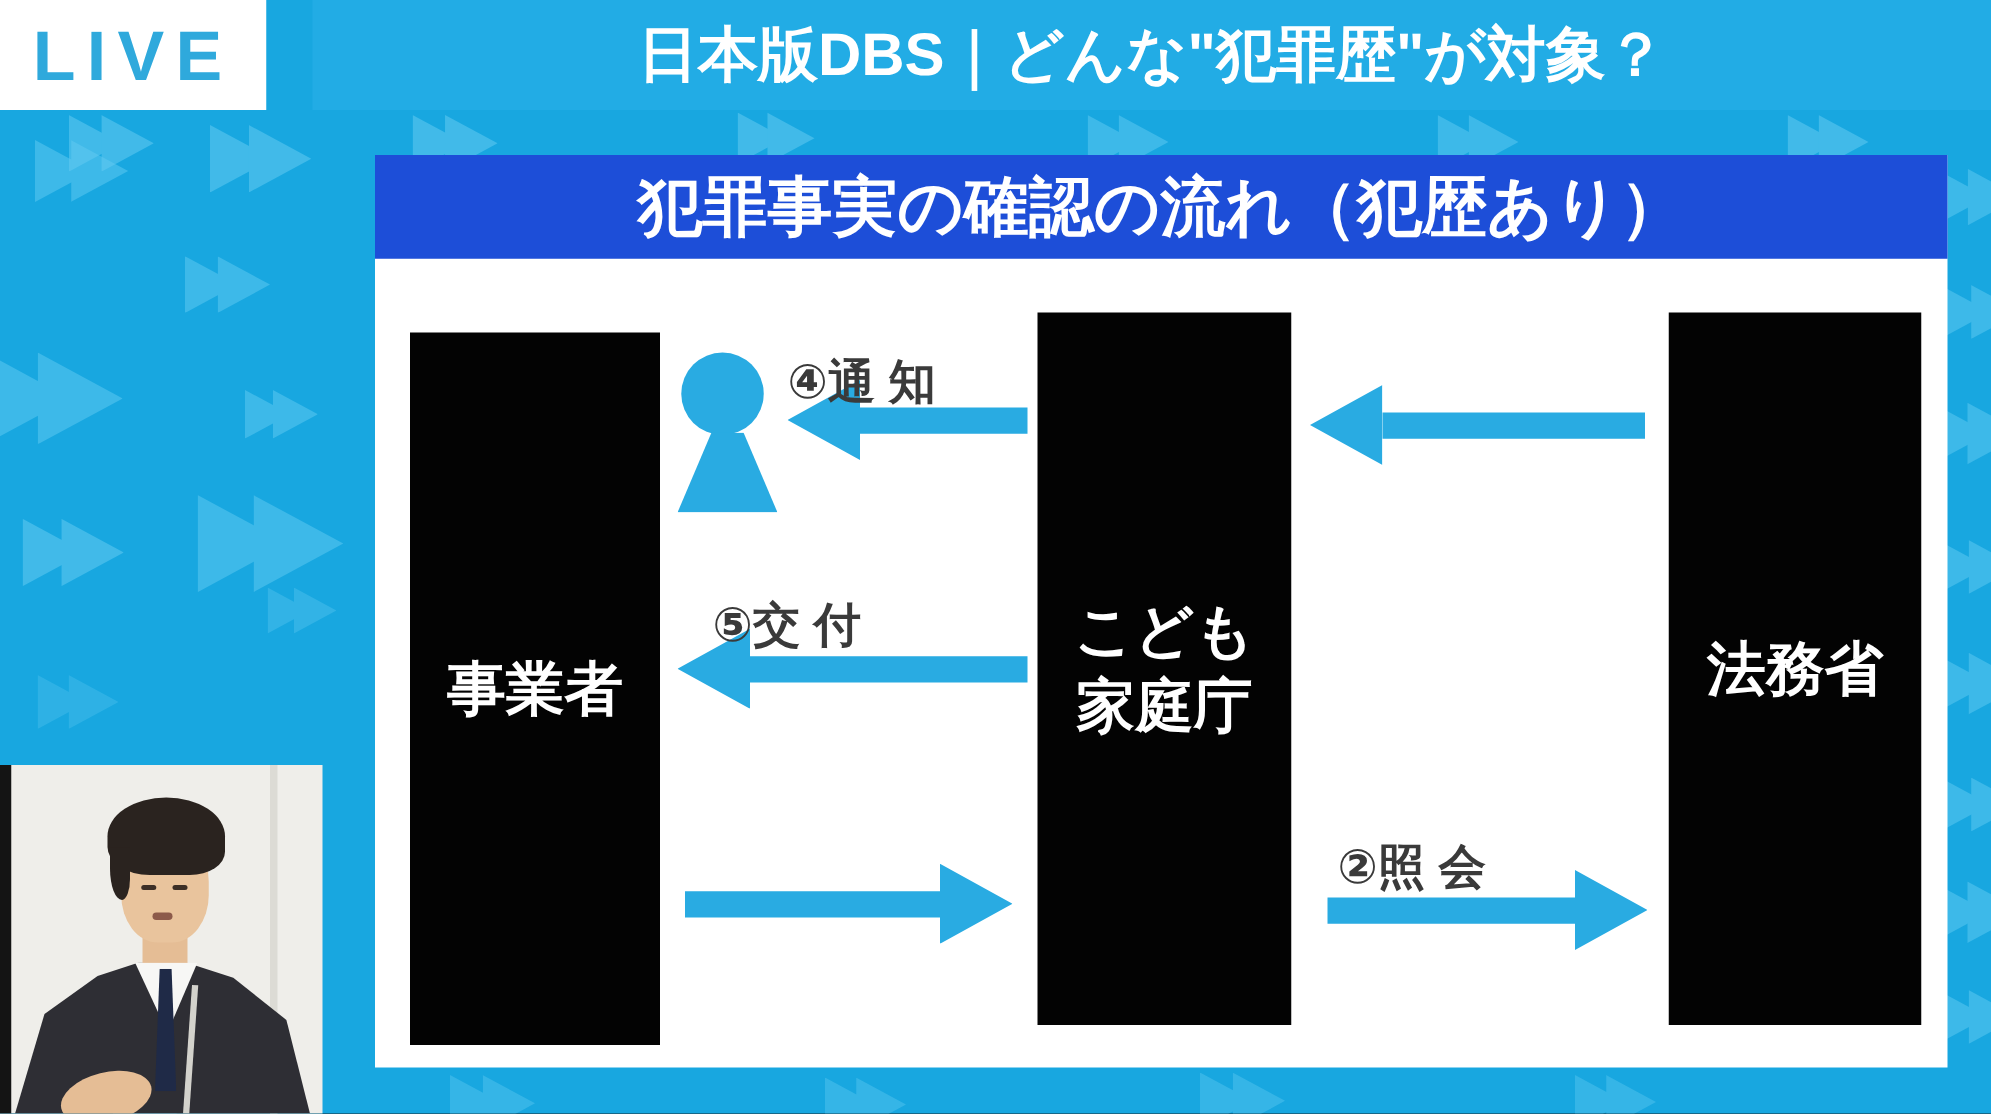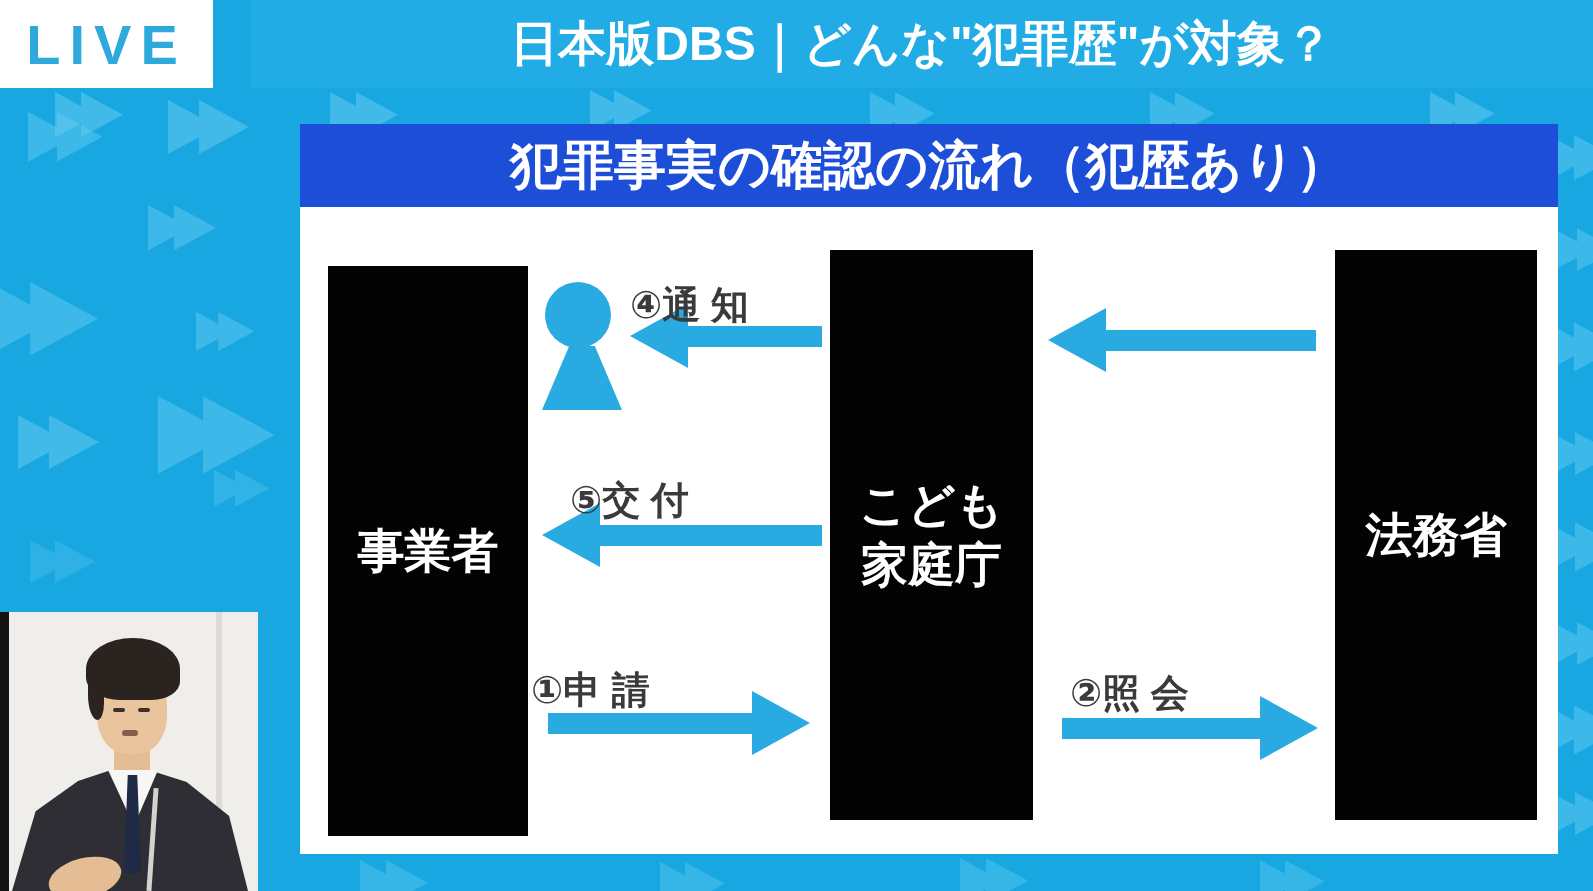--- a/index.html
+++ b/index.html
@@ -263,21 +263,20 @@
     <div class="arrow left ar-issue">
       <div class="head"></div>
         <div class="shaft"></div>
     </div>
     <div class="arrow-label lb-issue">⑤交 付</div>
 
     <div class="arrow right ar-apply">
       <div class="shaft"></div>
         <div class="head"></div>
     </div>
-    <div class="arrow-label lb-apply">①申 請</div>
 
     <div class="arrow right ar-inquiry">
       <div class="shaft"></div>
         <div class="head"></div>
     </div>
     <div class="arrow-label lb-inquiry">②照 会</div>
   </div>
 
 </div>
 

